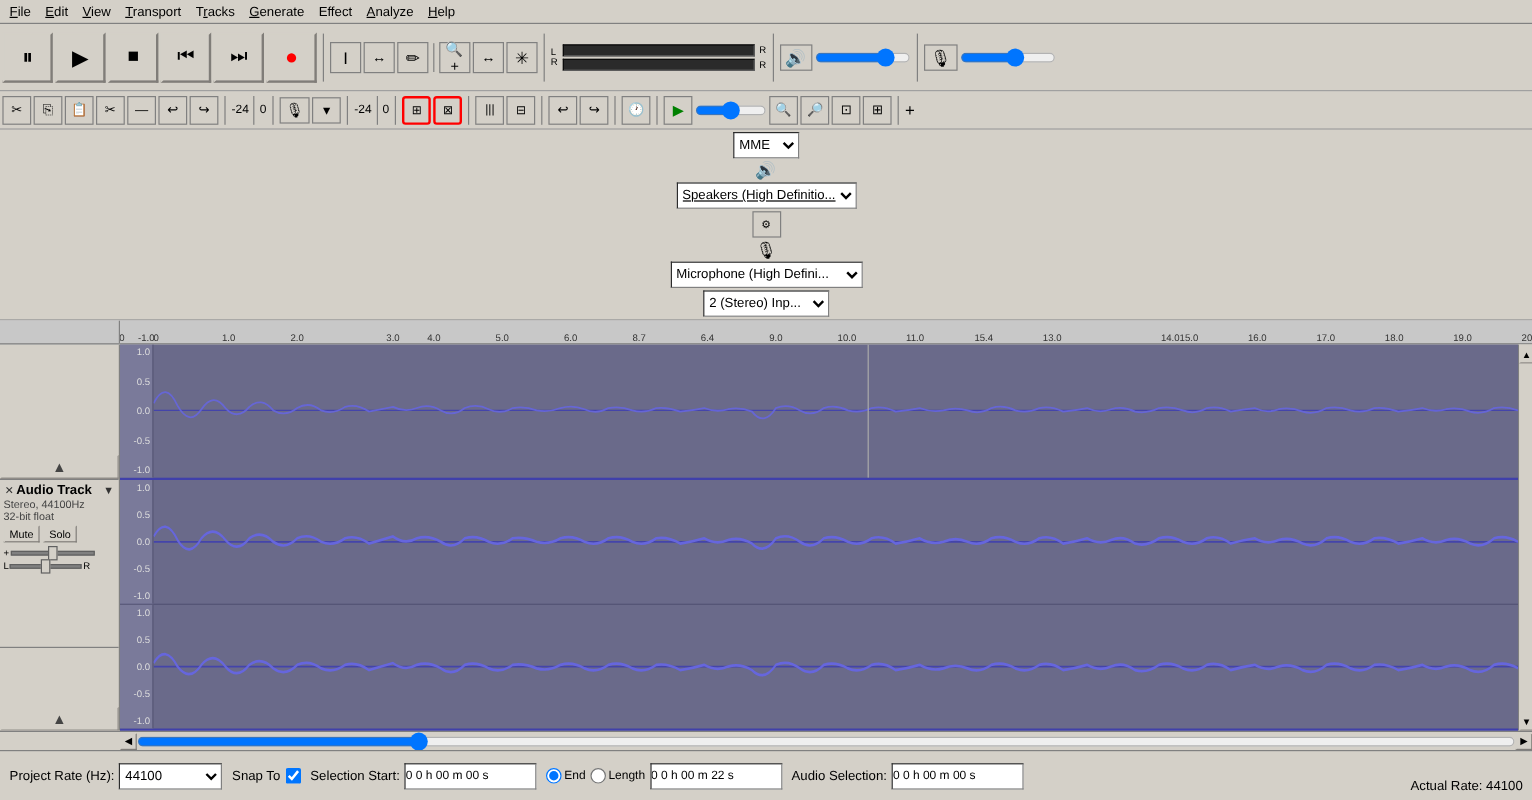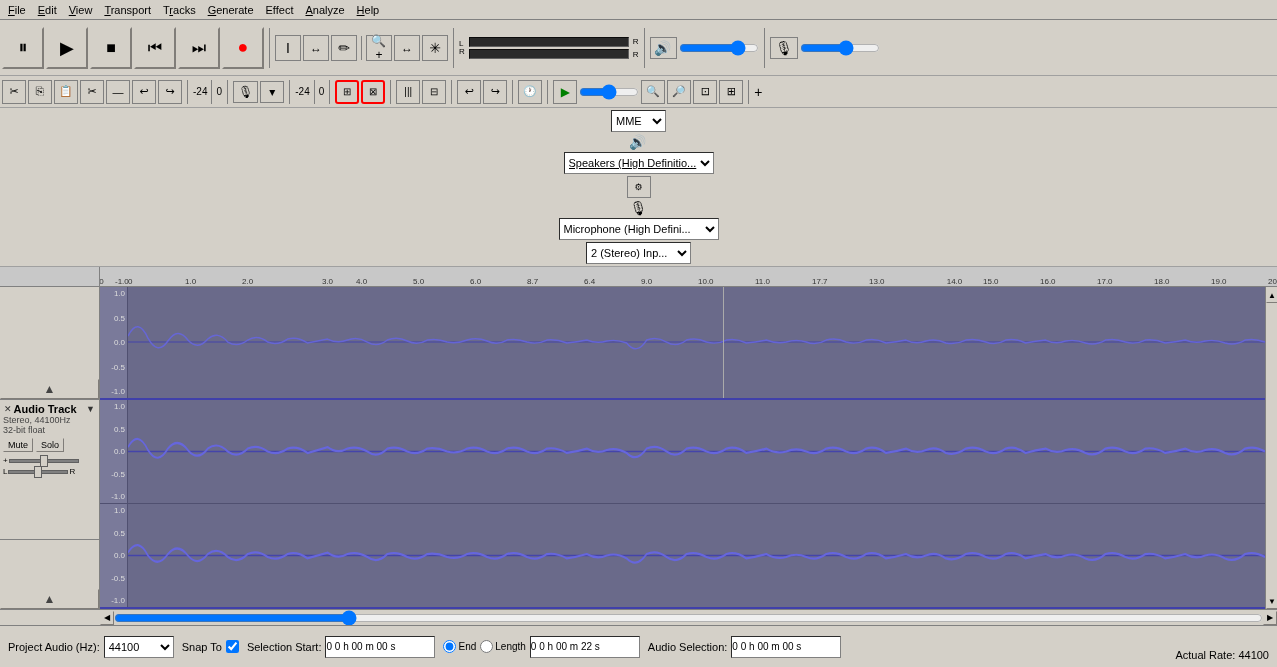--- a/index.html
+++ b/index.html
@@ -209,23 +209,23 @@
           <span style="width:57px;font-size:8px;color:#333;text-align:left;">2.0</span>
           <span style="width:57px;font-size:8px;color:#333;text-align:center;">3.0</span>
           <span style="width:57px;font-size:8px;color:#333;text-align:left;">4.0</span>
           <span style="width:57px;font-size:8px;color:#333;text-align:left;">5.0</span>
           <span style="width:57px;font-size:8px;color:#333;text-align:left;">6.0</span>
           <span style="width:57px;font-size:8px;color:#333;text-align:left;">8.7</span>
           <span style="width:57px;font-size:8px;color:#333;text-align:left;">6.4</span>
           <span style="width:57px;font-size:8px;color:#333;text-align:left;">9.0</span>
           <span style="width:57px;font-size:8px;color:#333;text-align:left;">10.0</span>
           <span style="width:57px;font-size:8px;color:#333;text-align:left;">11.0</span>
-          <span style="width:57px;font-size:8px;color:#333;text-align:left;">17.7</span>
+          <span style="width:57px;font-size:8px;color:#333;text-align:left;">15.4</span>
           <span style="width:57px;font-size:8px;color:#333;text-align:left;">13.0</span>
-          <span style="width:57px;font-size:8px;color:#333;text-align:center;">14.0</span>
+          <span style="width:57px;font-size:8px;color:#333;text-align:right;">14.0</span>
           <span style="width:57px;font-size:8px;color:#333;text-align:left;">15.0</span>
           <span style="width:57px;font-size:8px;color:#333;text-align:left;">16.0</span>
           <span style="width:57px;font-size:8px;color:#333;text-align:left;">17.0</span>
           <span style="width:57px;font-size:8px;color:#333;text-align:left;">18.0</span>
           <span style="width:57px;font-size:8px;color:#333;text-align:left;">19.0</span>
           <span style="width:57px;font-size:8px;color:#333;text-align:left;">20.0</span>
 
         </div>
       </div>
     </div>
@@ -340,22 +340,22 @@
   <div id="hscroll" style="background:#d4d0c8;border-top:1px solid #808080;height:16px;display:flex;align-items:center;flex-shrink:0;">
     <div style="width:100px;flex-shrink:0;"></div>
     <button style="width:14px;height:14px;background:#d4d0c8;border:1px outset #d4d0c8;cursor:pointer;font-size:8px;padding:0;">◀</button>
     <input type="range" style="flex: 1 1 0%; height: 12px;" min="0" max="100" value="20">
     <button style="width:14px;height:14px;background:#d4d0c8;border:1px outset #d4d0c8;cursor:pointer;font-size:8px;padding:0;">▶</button>
   </div>
 
   <div id="statusbar" style="background:#d4d0c8;border-top:1px solid #808080;height:42px;display:flex;align-items:center;padding:2px 8px;gap:8px;font-size:11px;flex-shrink:0;position:relative;">
 
     <div class="status-group">
-      <span>Project Audio (Hz):</span>
-      <select style="width:70px;height:22px;font-size:11px;">
+      <span>Project Rate (Hz):</span>
+      <select style="width:86px;height:22px;font-size:11px;">
         <option>44100</option>
       </select>
     </div>
 
     <div class="status-group">
       <span>Snap To</span>
       <input type="checkbox" checked="" style="">
     </div>
 
     <div class="status-group">

